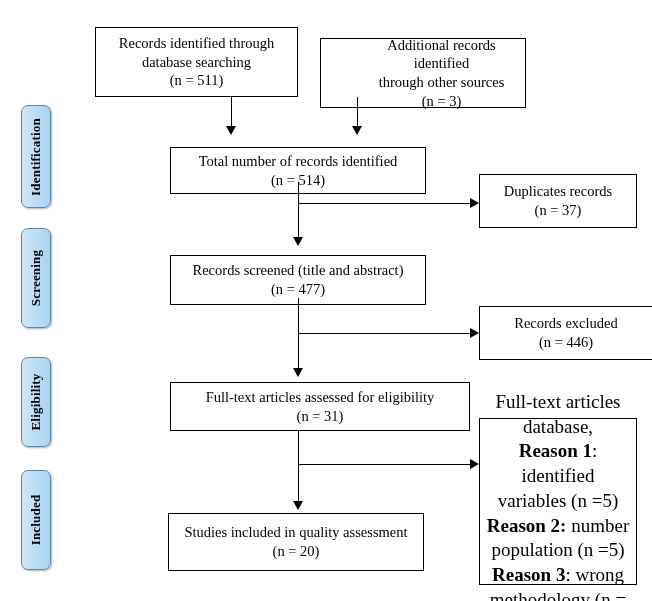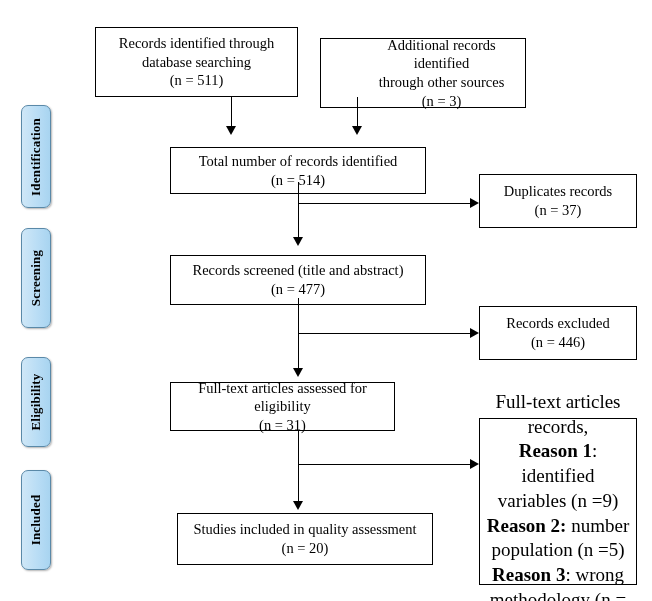--- a/index.html
+++ b/index.html
@@ -157,52 +157,52 @@
       <span>Records screened (title and abstract)</span><br>
       <span>(n = 477)</span>
     </div>
   </div>
 
   <div class="vline" style="left:298px; top:298px; height:72px;"></div>
   <div class="arrow-down" style="left:293px; top:368px;"></div>
   <div class="hline" style="left:298px; top:333px; width:172px;"></div>
   <div class="arrow-right" style="left:470px; top:328px;"></div>
 
-  <div class="flow-box" style="left:479px; top:306px; width:158px; height:54px;">
+  <div class="flow-box" style="left:479px; top:306px; width:174px; height:54px;">
     <div class="box-text">
       <span>Records excluded</span><br>
       <span>(n = 446)</span>
     </div>
   </div>
 
-  <div class="flow-box" style="left:170px; top:382px; width:225px; height:49px;">
+  <div class="flow-box" style="left:170px; top:382px; width:300px; height:49px;">
     <div class="box-text">
       <span>Full-text articles assessed for eligibility</span><br>
       <span>(n = 31)</span>
     </div>
   </div>
 
   <div class="vline" style="left:298px; top:431px; height:72px;"></div>
   <div class="arrow-down" style="left:293px; top:501px;"></div>
   <div class="hline" style="left:298px; top:464px; width:172px;"></div>
   <div class="arrow-right" style="left:470px; top:459px;"></div>
 
   <div class="flow-box tall-text" style="left:479px; top:418px; width:158px; height:167px;">
     <div class="box-text">
       <span>Full-text articles</span><br>
-      <span>records,</span><br>
+      <span>database,</span><br>
       <span class="bold">Reason 1</span><span>: identified</span><br>
-      <span>variables (n =9)</span><br>
+      <span>variables (n =5)</span><br>
       <span class="bold">Reason 2:</span><span> number</span><br>
       <span>population (n =5)</span><br>
       <span class="bold">Reason 3</span><span>: wrong</span><br>
       <span>methodology (n = 2)</span>
     </div>
   </div>
 
-  <div class="flow-box" style="left:177px; top:513px; width:256px; height:52px;">
+  <div class="flow-box" style="left:168px; top:513px; width:256px; height:58px;">
     <div class="box-text">
       <span>Studies included in quality assessment</span><br>
       <span>(n = 20)</span>
     </div>
   </div>
 
 </div>
 
 </body></html>

